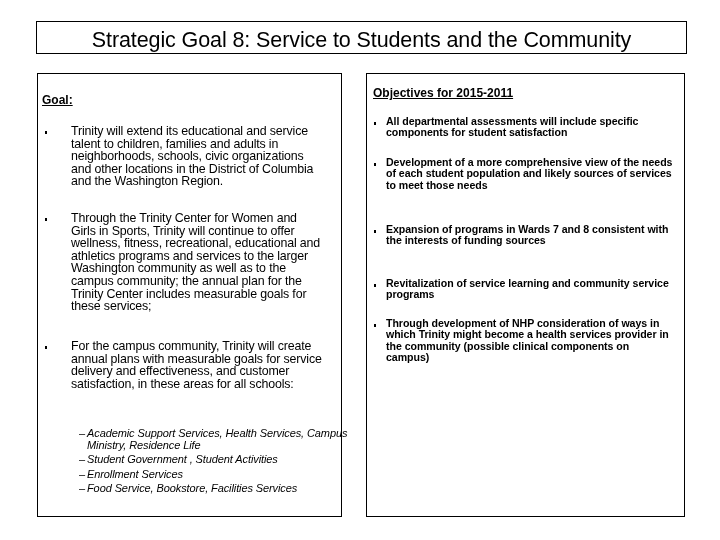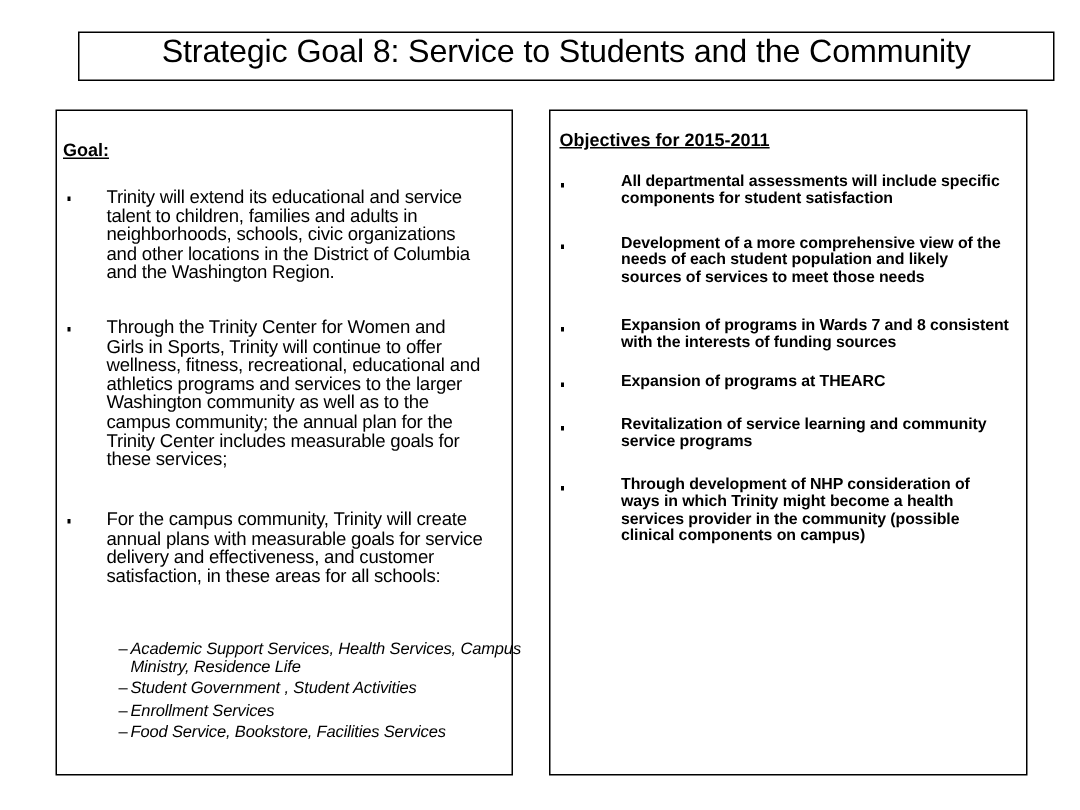--- a/index.html
+++ b/index.html
@@ -4,22 +4,22 @@
   <style>
     html, body { margin: 0; padding: 0; }
     body {
       width: 720px; height: 540px; background: #ffffff;
       position: relative; overflow: hidden;
       font-family: "Liberation Sans", sans-serif; color: #000;
     }
     .title-box {
       position: absolute; left: 36px; top: 21px; width: 651px; height: 33px;
       border: 1px solid #000; box-sizing: border-box;
-      display: flex; align-items: flex-start; justify-content: center;
-      font-size: 21.5px; letter-spacing: -0.1px; margin-left: 16px;
+      display: flex; align-items: flex-end; justify-content: center;
+      font-size: 21.5px; letter-spacing: -0.1px;
     }
     .panel {
       position: absolute; top: 73px; height: 444px;
       border: 1px solid #000; box-sizing: border-box;
     }
     .left-panel { left: 37px; width: 305px; }
     .right-panel { left: 366px; width: 319px; }
     .heading {
       position: absolute; font-size: 12px; font-weight: bold; text-decoration: underline;
     }
@@ -34,21 +34,21 @@
     .bullet .mark::before {
       content: ""; position: absolute; left: 0; top: 6px;
       width: 2px; height: 3px; background: #000;
     }
     .left-panel .bullet { left: 7px; width: 278px; }
     .left-panel .bullet .text {
       margin-left: 26px; font-size: 12.4px; line-height: 12.6px; letter-spacing: -0.15px;
     }
     .right-panel .bullet { left: 7px; width: 300px; }
     .right-panel .bullet .text {
-      margin-left: 40px; font-size: 10.6px; line-height: 11.3px; font-weight: bold;
+      margin-left: 12px; font-size: 10.6px; line-height: 11.3px; font-weight: bold;
       letter-spacing: -0.05px;
     }
     .sub-item {
       position: absolute; left: 41px; width: 280px; font-size: 11px; line-height: 12px;
       letter-spacing: -0.1px;
     }
     .sub-item .dash {
       position: absolute; left: 0; top: 0;
     }
     .sub-item .text {
@@ -100,27 +100,23 @@
   <div class="heading">Objectives for 2015-2011</div>
 
   <div class="bullet" style="top:42px;">
     <span class="mark"></span>
     <span class="text">All departmental assessments will include specific components for student satisfaction</span>
   </div>
   <div class="bullet" style="top:83px;">
     <span class="mark"></span>
     <span class="text">Development of a more comprehensive view of the needs of each student population and likely sources of services to meet those needs</span>
   </div>
-  <div class="bullet" style="top:138px;justify-content:flex-end;">
+  <div class="bullet" style="top:150px;justify-content:flex-end;">
     <span class="mark"></span>
     <span class="text">Expansion of programs in Wards 7 and 8 consistent with the interests of funding sources</span>
-  </div>
-  <div class="bullet" style="top:175px;">
-    <span class="mark"></span>
-    <span class="text">Expansion of programs at THEARC</span>
   </div>
   <div class="bullet" style="top:204px;">
     <span class="mark"></span>
     <span class="text">Revitalization of service learning and community service programs</span>
   </div>
   <div class="bullet" style="top:244px;">
     <span class="mark"></span>
     <span class="text">Through development of NHP consideration of ways in which Trinity might become a health services provider in the community (possible clinical components on campus)</span>
   </div>
 </div>

